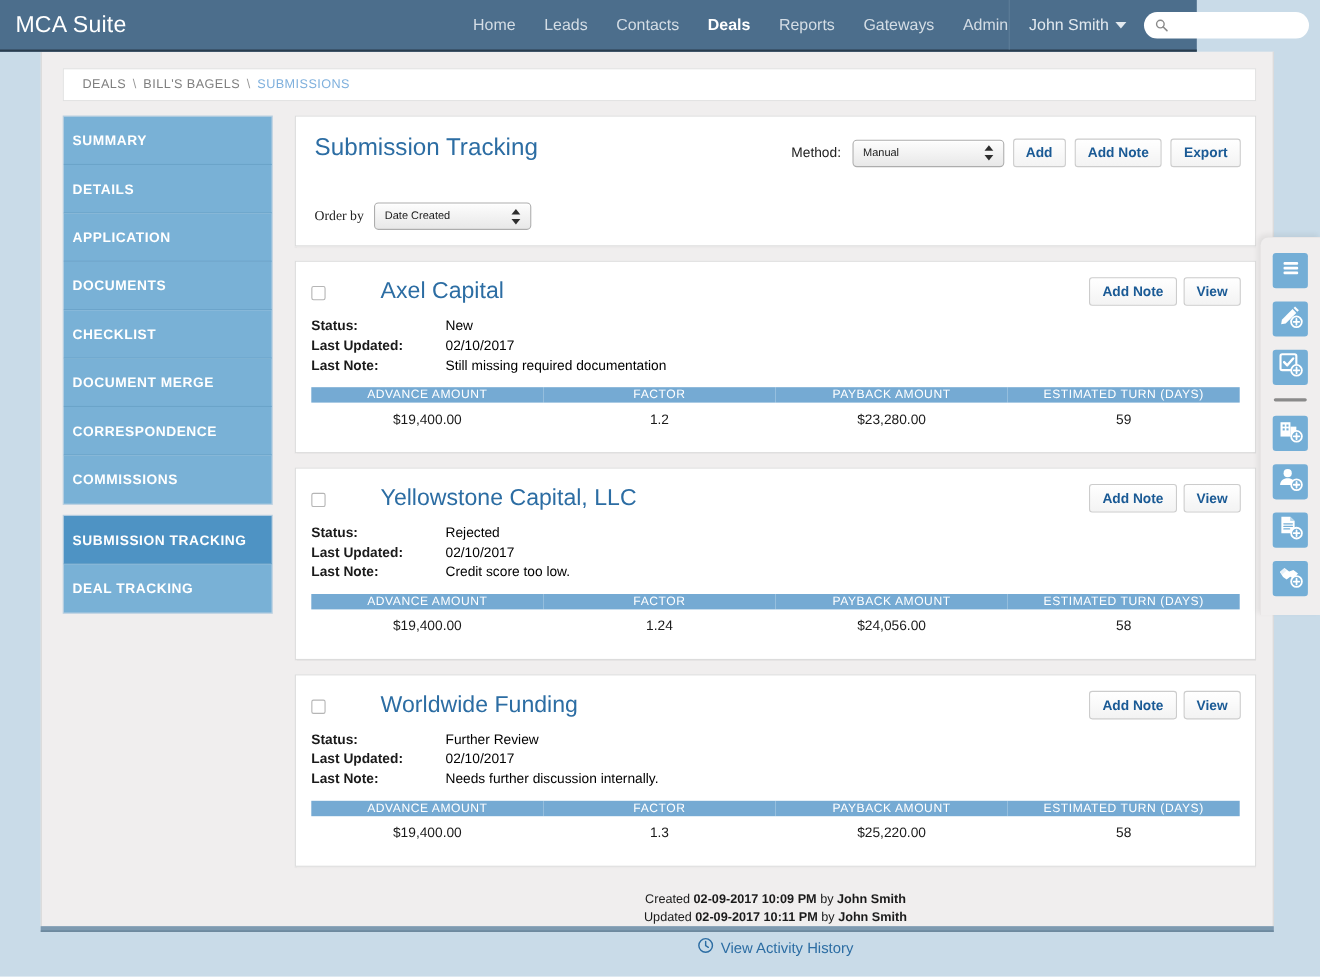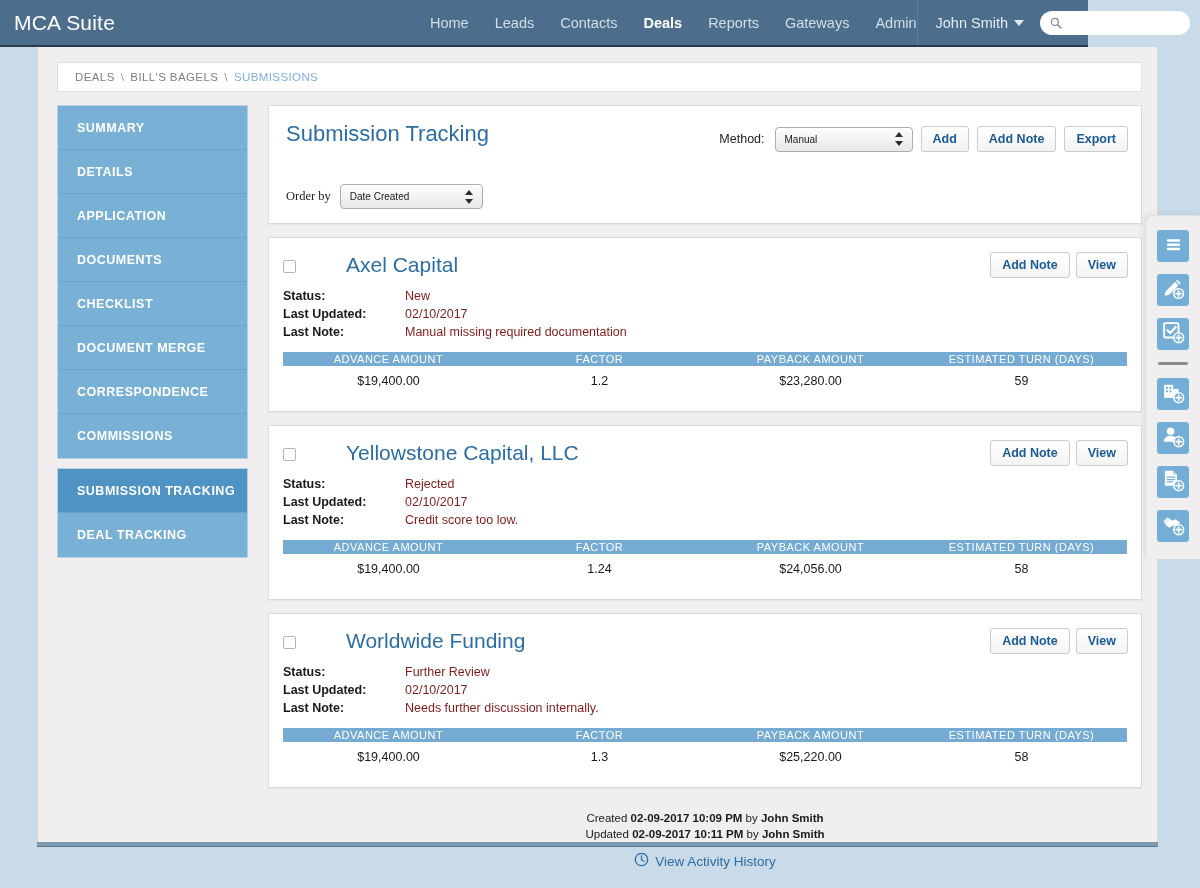--- a/index.html
+++ b/index.html
@@ -140,21 +140,21 @@
   .side-group + .side-group { margin-top: 9px; }
   .side-item {
     height: 44px;
     background: #79b1d6;
     color: #ffffff;
     font-size: 12.5px;
     font-weight: bold;
     letter-spacing: .5px;
     display: flex;
     align-items: center;
-    padding-left: 19px;
+    padding-left: 8px;
     cursor: pointer;
     border-bottom: 1px solid #6ba4c9;
   }
   .side-item:last-child { border-bottom: 0; }
   .side-item.active { background: #4e93c4; }
 
   
   .main {
     position: absolute;
     left: 268px; top: 105px;
@@ -265,21 +265,21 @@
   .card-actions {
     position: absolute;
     right: 13px; top: 14px;
     display: flex;
     gap: 6px;
   }
 
   .meta { margin-top: 8px; }
   .meta-row { display: flex; font-size: 12.5px; line-height: 18px; }
   .meta-key { width: 122px; font-weight: bold; color: #1a1a1a; }
-  .meta-val { color: #7f1d1d; }
+  .meta-val { color: #000000; }
 
   .dtable { margin-top: 11px; width: 100%; border-collapse: collapse; table-layout: fixed; }
   .dtable th {
     background: #75aad3;
     color: #ffffff;
     font-size: 11px;
     font-weight: normal;
     letter-spacing: .5px;
     height: 14px;
     text-align: center;
@@ -445,21 +445,21 @@
             <div class="meta-row">
               <span class="meta-key">Status:</span>
               <span class="meta-val">New</span>
             </div>
             <div class="meta-row">
               <span class="meta-key">Last Updated:</span>
               <span class="meta-val">02/10/2017</span>
             </div>
             <div class="meta-row">
               <span class="meta-key">Last Note:</span>
-              <span class="meta-val">Manual missing required documentation</span>
+              <span class="meta-val">Still missing required documentation</span>
             </div>
           </div>
           <table class="dtable">
             <tbody>
               <tr>
                 <th>ADVANCE AMOUNT</th>
                 <th>FACTOR</th>
                 <th>PAYBACK AMOUNT</th>
                 <th>ESTIMATED TURN (DAYS)</th>
               </tr>

